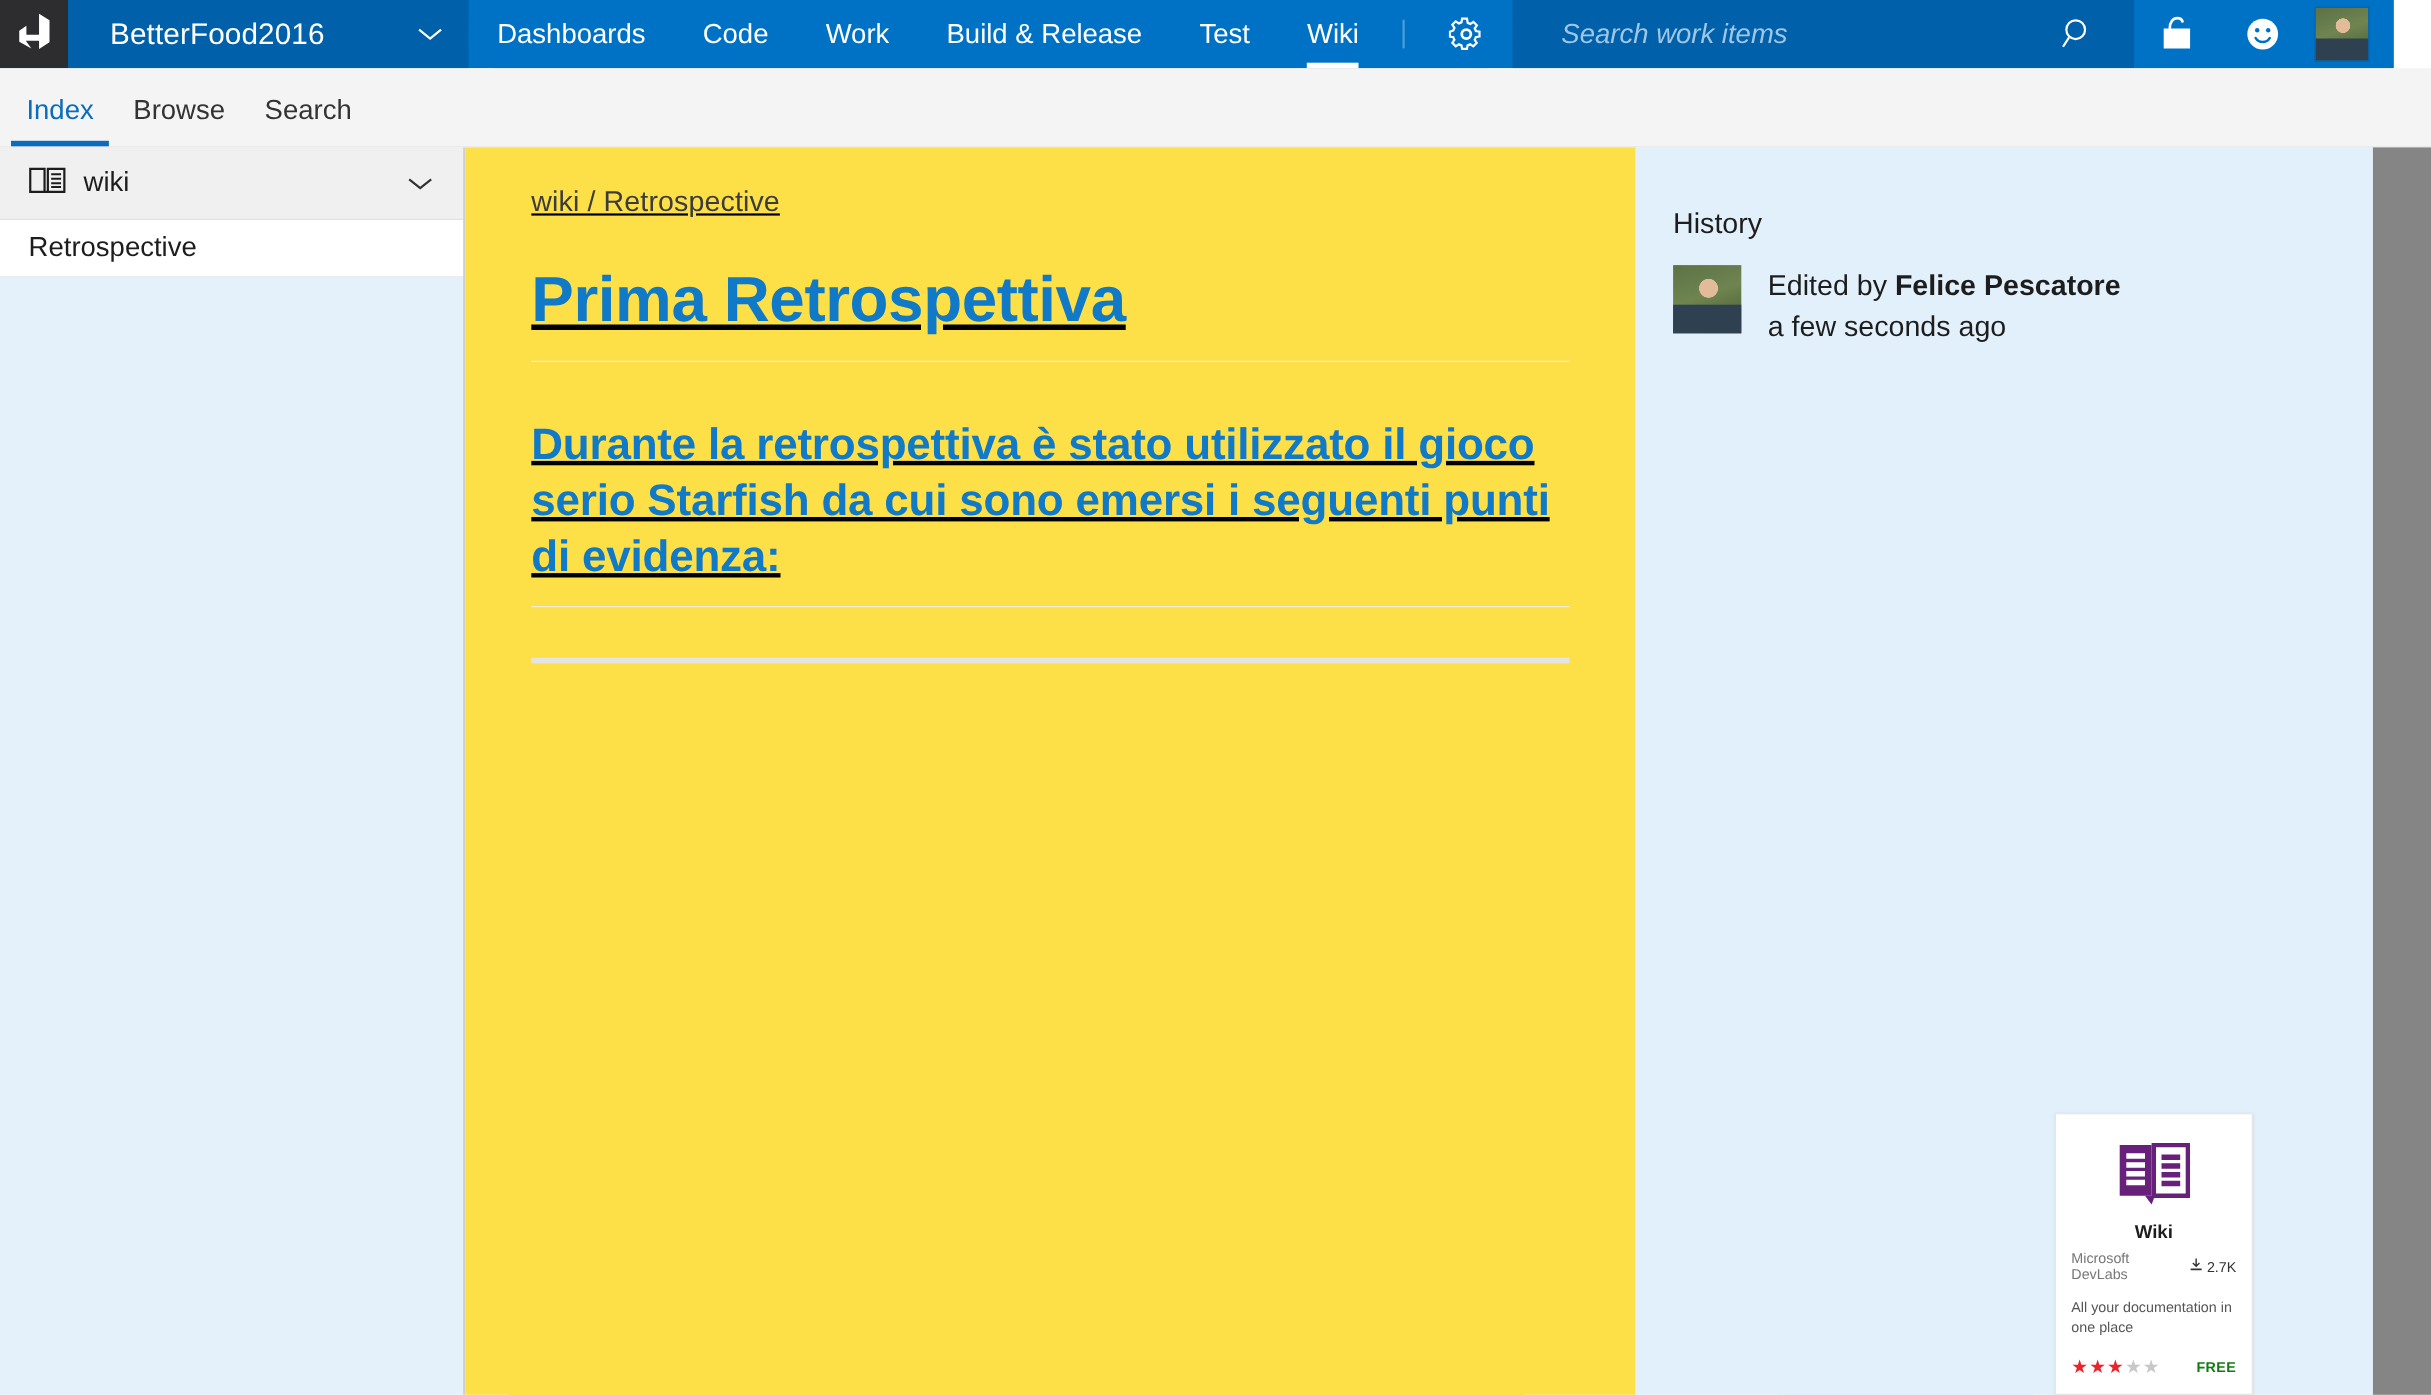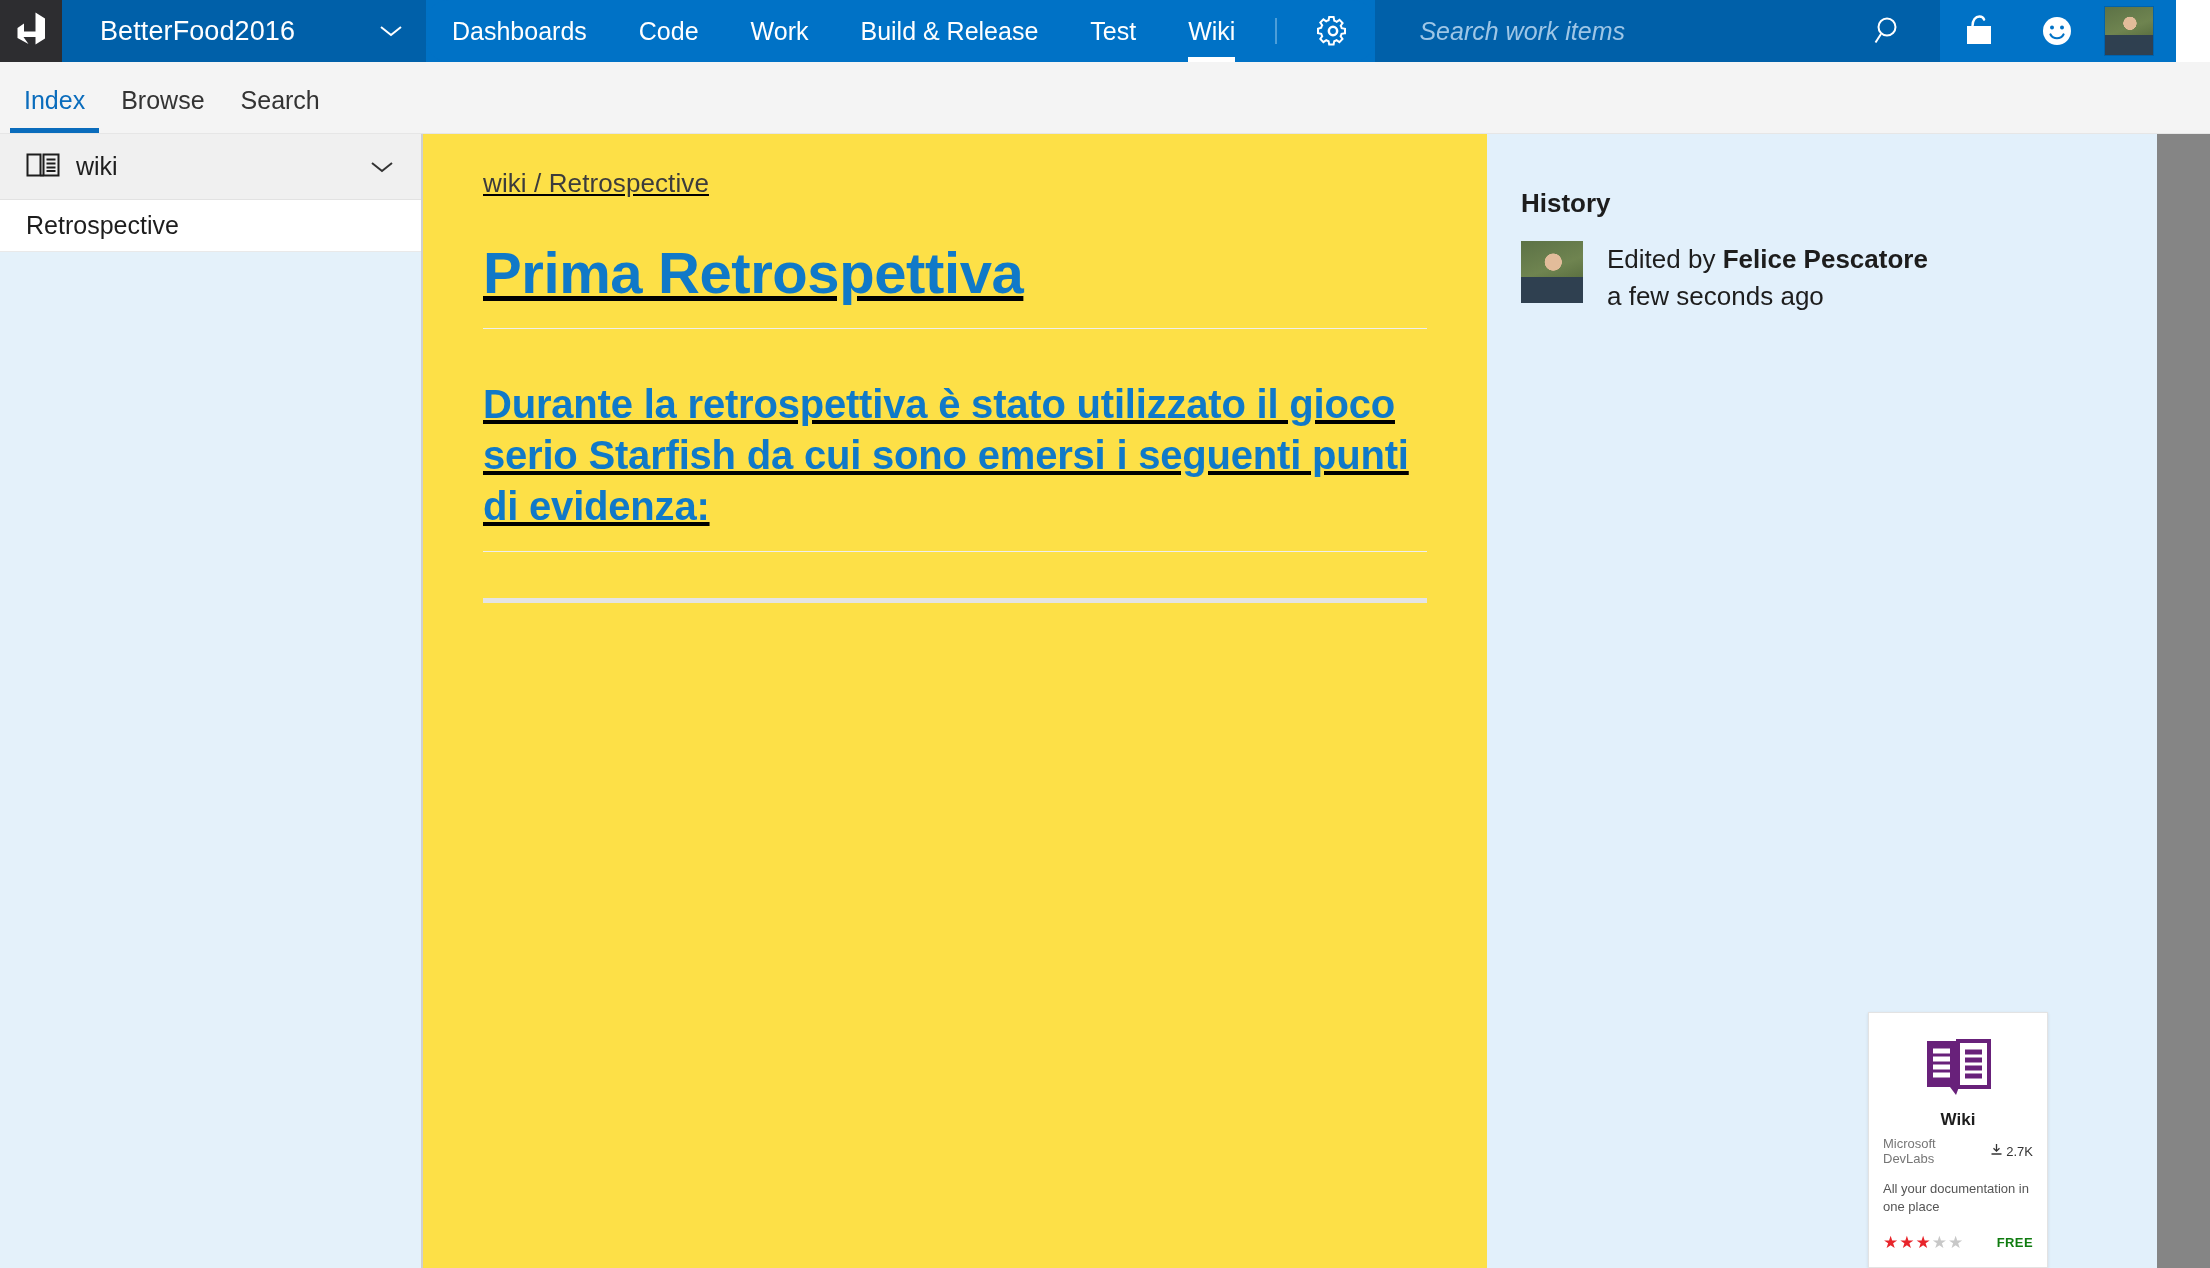--- a/index.html
+++ b/index.html
@@ -135,21 +135,21 @@
   #new-page-btn {
     background: #0060ad; border: 0; color: #ffffff; font-size: 25px;
     font-family: inherit; height: 62px; padding: 0 30px; margin-left: 28px;
     display: flex; align-items: center; cursor: pointer;
   }
   #new-page-plus { font-size: 32px; font-weight: 300; margin-right: 14px; line-height: 1; }
   #more-actions-btn {
     color: #1a7bc4; font-size: 34px; letter-spacing: 3px; margin-left: 24px;
     line-height: .6; cursor: pointer; user-select: none;
   }
-  #history-title { font-size: 26px; font-weight: 700; color: #1d1d1d; margin-top: 26px; }
+  #history-title { font-size: 26px; font-weight: 400; color: #1d1d1d; margin-top: 26px; }
   #history-entry { display: flex; align-items: flex-start; margin-top: 22px; }
   #history-avatar {
     width: 62px; height: 62px; flex: 0 0 62px; margin-right: 24px;
     background:
       radial-gradient(circle at 52% 34%, #e2bc9a 0 16%, transparent 17%),
       linear-gradient(#2f4050 0 0) no-repeat 50% 100% / 100% 42%,
       linear-gradient(160deg,#5c7246 0%, #6f8450 45%, #43582f 100%);
     background-size: 100% 100%, 100% 42%, 100% 100%;
   }
   #history-text { font-size: 26px; color: #1d1d1d; line-height: 1.42; }

